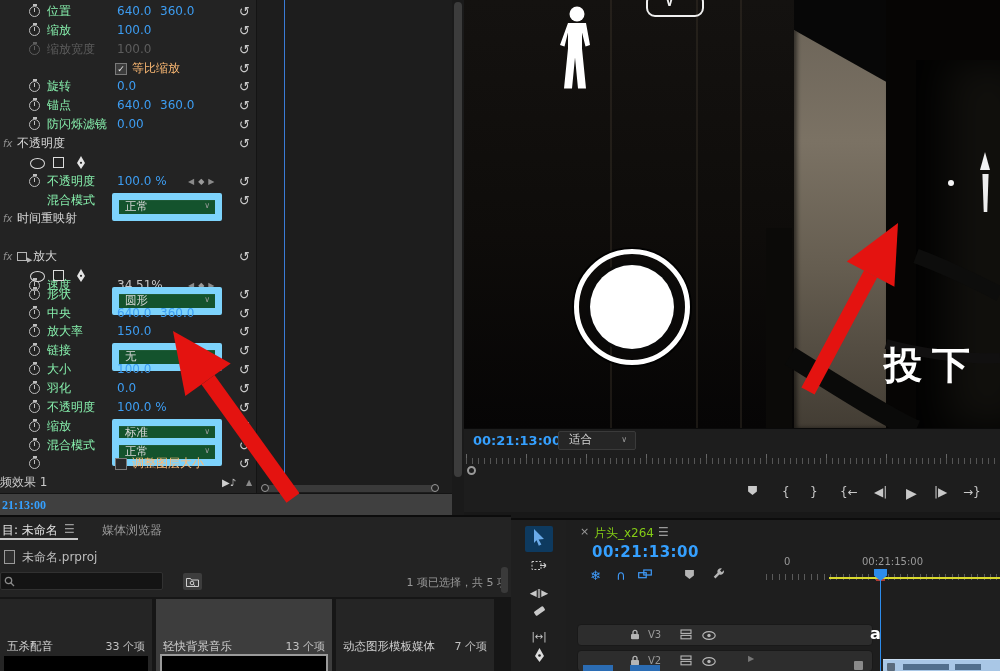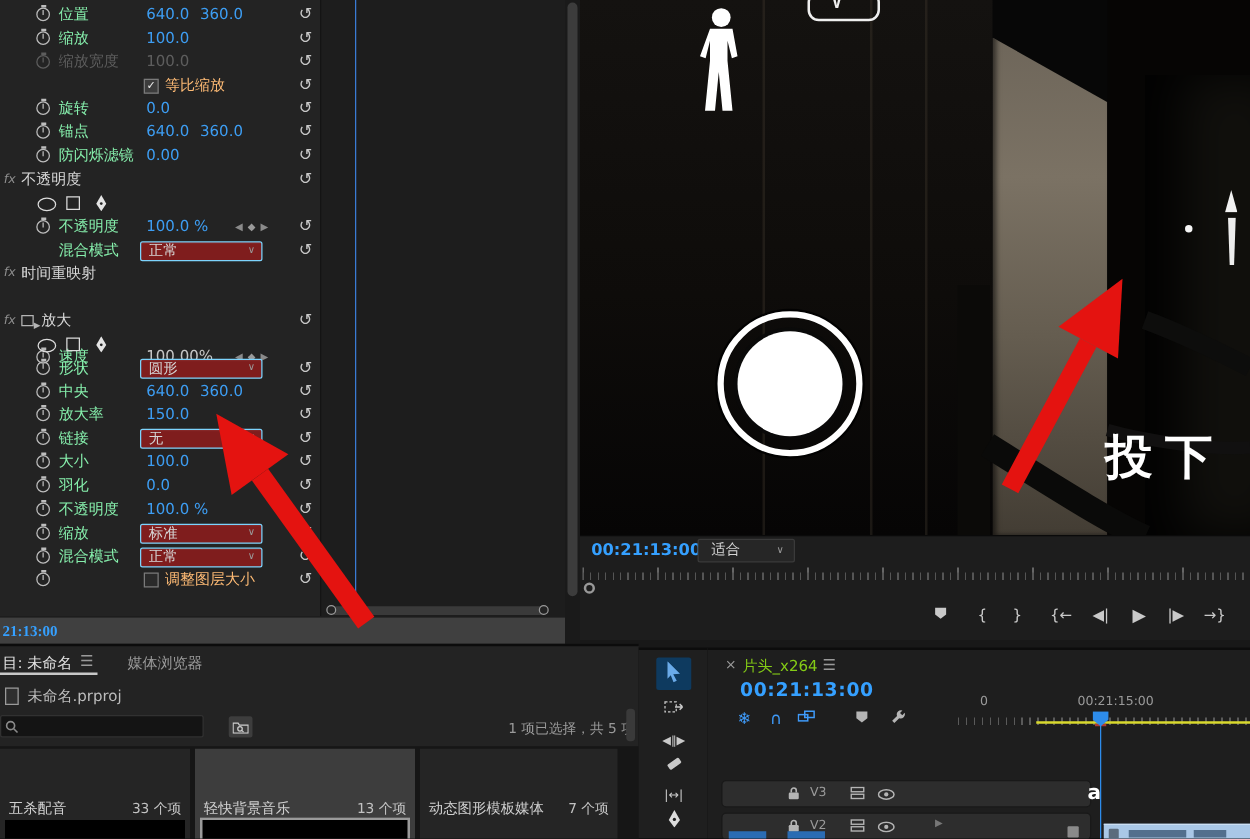--- a/index.html
+++ b/index.html
@@ -21,22 +21,22 @@
   .fxrow .val.plain{color:#c6c6c6;}
   .fxrow.dis .lbl,.fxrow.dis .val{color:#5d5d5d;}
   .fxrow.dis .sw{border-color:#5d5d5d;}
   .fxrow.dis .sw::before,.fxrow.dis .sw::after{background:#5d5d5d;}
   .sw{position:absolute;left:29px;top:4px;width:9px;height:9px;border:1px solid #bdbdbd;border-radius:50%;}
   .sw::before{content:"";position:absolute;left:2.5px;top:-3px;width:4px;height:2px;background:#bdbdbd;}
   .sw::after{content:"";position:absolute;left:4px;top:1px;width:1px;height:4px;background:#bdbdbd;}
   .reset{position:absolute;left:239px;top:0;color:#c9c9c9;font-size:13px;cursor:default;}
   .nav{position:absolute;left:188px;top:0;width:46px;color:#8a8a8a;font-size:8px;letter-spacing:4px;}
   .nav u{text-decoration:none;color:#9a9a9a;}
-  .drop{position:absolute;left:112px;top:2px;width:96px;height:14px;line-height:14px;background:#7f1d1d;
-        border:1px solid #7dd3fc;border-radius:2px;box-shadow:inset 0 1px 0 rgba(255,255,255,.05);}
+  .drop{position:absolute;left:112px;top:2px;width:96px;height:14px;line-height:14px;background:#14532d;
+        border:7px solid #7dd3fc;border-radius:2px;box-shadow:inset 0 1px 0 rgba(255,255,255,.05);}
   .drop .dtext{position:absolute;left:6px;color:#d6d6d6;font-size:11.5px;top:-1px;}
   .drop .chev{position:absolute;right:5px;top:-1px;color:#9a9a9a;font-size:8px;}
   .cb{position:absolute;left:115px;top:4px;width:10px;height:10px;border:1px solid #7a7a7a;background:#2a2a2a;
       font-size:9px;line-height:10px;text-align:center;color:#e8e8e8;}
   .cb.on{background:#3c3c3c;}
   .cblbl{position:absolute;left:132px;color:#fdba74;}
   .tool-ellipse{position:absolute;left:30px;top:5px;width:13px;height:9px;border:1.5px solid #dcdcdc;border-radius:50%;}
   .tool-rect{position:absolute;left:53px;top:4px;width:9px;height:9px;border:1.5px solid #dcdcdc;}
   .tool-pen{position:absolute;left:76px;top:3px;}
   #fx-kf{position:absolute;left:256px;top:0;width:196px;height:493px;background:#1d1d1d;border-left:1px solid #141414;}
@@ -222,21 +222,21 @@
           </span>
           <span class="reset">↺</span>
         </div>
         <div class="fxrow" style="top: 209.35px;">
           <span class="fxtag">fx</span>
           <span class="hlbl" style="left:17px">时间重映射</span>
         </div>
         <div class="fxrow" style="top: 228.2px; margin-top: 48px;">
           <span class="sw"></span>
           <span class="lbl">速度</span>
-          <span class="val plain" style="left:117px">100.00%</span>
+          <span class="val plain" style="left:117px">34.51%</span>
           <span class="nav"><i>◀</i><u>◆</u><i>▶</i></span>
         </div>
         <div class="fxrow" style="top: 247.05px;">
           <span class="fxtag">fx</span>
           <span class="clipbadge"><i></i><b>▶</b></span>
           <span class="hlbl" style="left:33px">放大</span>
           <span class="reset">↺</span>
         </div>
         <div class="fxrow" style="top: 265.9px;">
           <span class="tool-ellipse"></span>
@@ -311,20 +311,25 @@
             <span class="dtext">正常</span>
             <span class="chev">∨</span>
           </span>
           <span class="reset">↺</span>
         </div>
         <div class="fxrow" style="top: 454.4px;">
           <span class="sw"></span>
           <span class="cb"></span>
           <span class="cblbl">调整图层大小</span>
           <span class="reset">↺</span>
+        </div>
+        <div class="fxrow" style="top: 473.25px;">
+          <span class="lbl" style="left:0;color:#c9c9c9">频效果 1</span>
+          <span class="footer-play">▶♪</span>
+          <span class="footer-up">▲</span>
         </div>
       </div>
     <div id="fx-kf"></div>
     <div id="fx-playhead"></div>
     <div id="fx-navbar">
       <span class="end" style="left:-1px"></span>
       <span class="end" style="right:-1px"></span>
     </div>
     <div id="fx-export">
       <svg width="15" height="13" viewBox="0 0 15 13">

